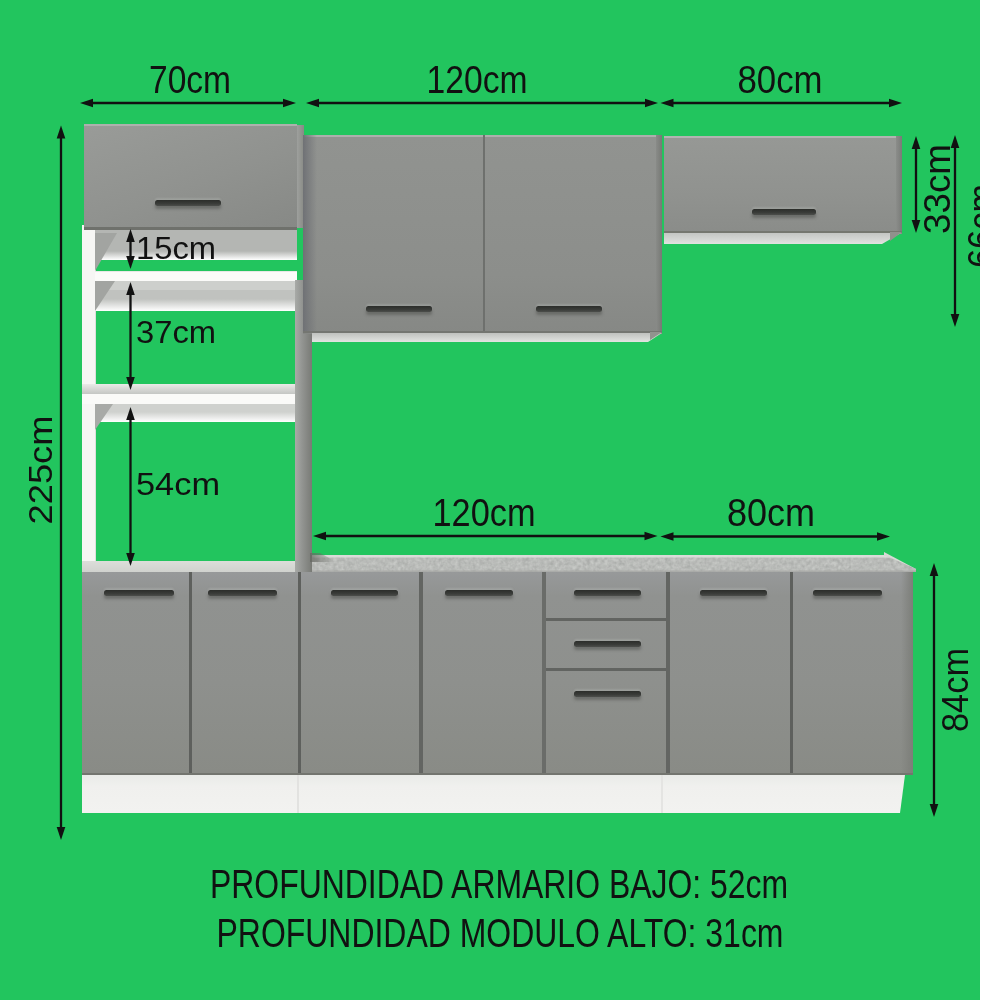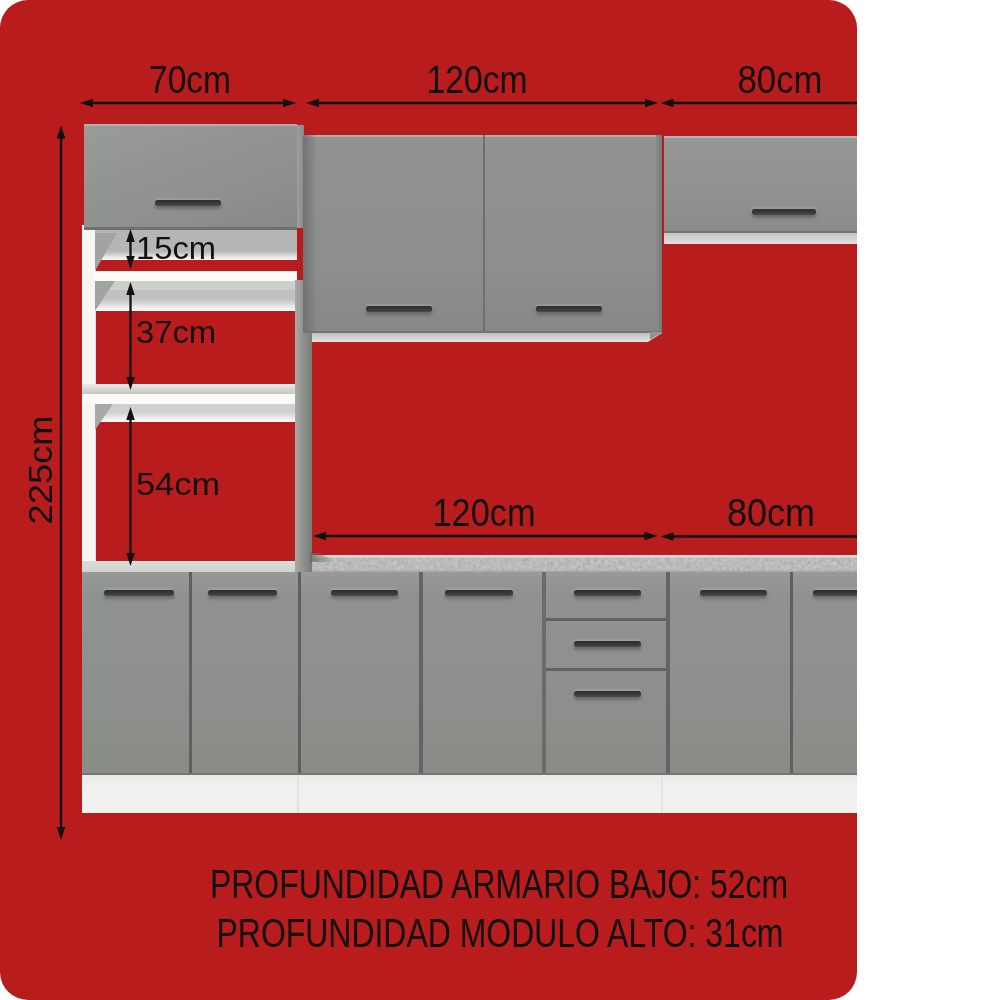--- a/index.html
+++ b/index.html
@@ -1,17 +1,17 @@
 <!DOCTYPE html>
 <html><head>
 <meta charset="utf-8">
 <style>
   html,body{margin:0;padding:0;background:#ffffff;}
-  #page{position:relative;width:857px;height:1000px;background:#b91c1c;overflow:hidden;
-        font-family:"Liberation Sans", sans-serif;border-radius:28px;}
+  #page{position:relative;width:980px;height:1000px;background:#22c55e;overflow:hidden;
+        font-family:"Liberation Sans", sans-serif;}
   .abs{position:absolute;}
   .handle{position:absolute;height:6px;border-radius:2.5px;
           background:linear-gradient(180deg,#2b2d2a 0%,#3a3c39 60%,#4c4e4b 100%);
           box-shadow:0 3px 3px rgba(80,82,78,0.55), 0 -2px 2px rgba(200,202,198,0.25);}
 </style>
 </head>
 <body>
 <div id="page">
 
   <div class="abs" style="left:82px;top:225px;width:13px;height:347px;background:#f6f6f4;border-right:1px solid #dededc;"></div>

